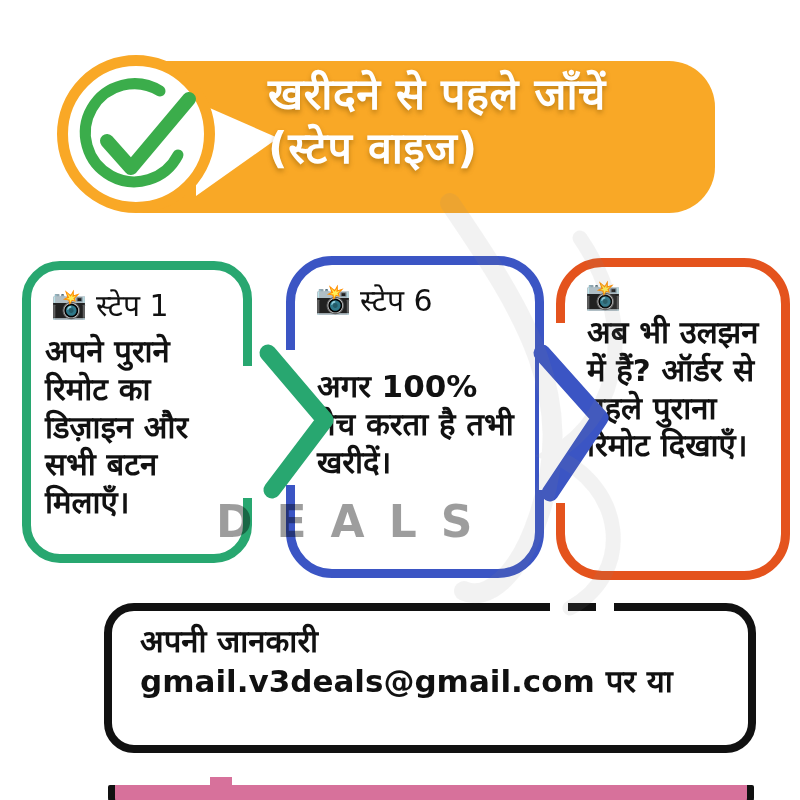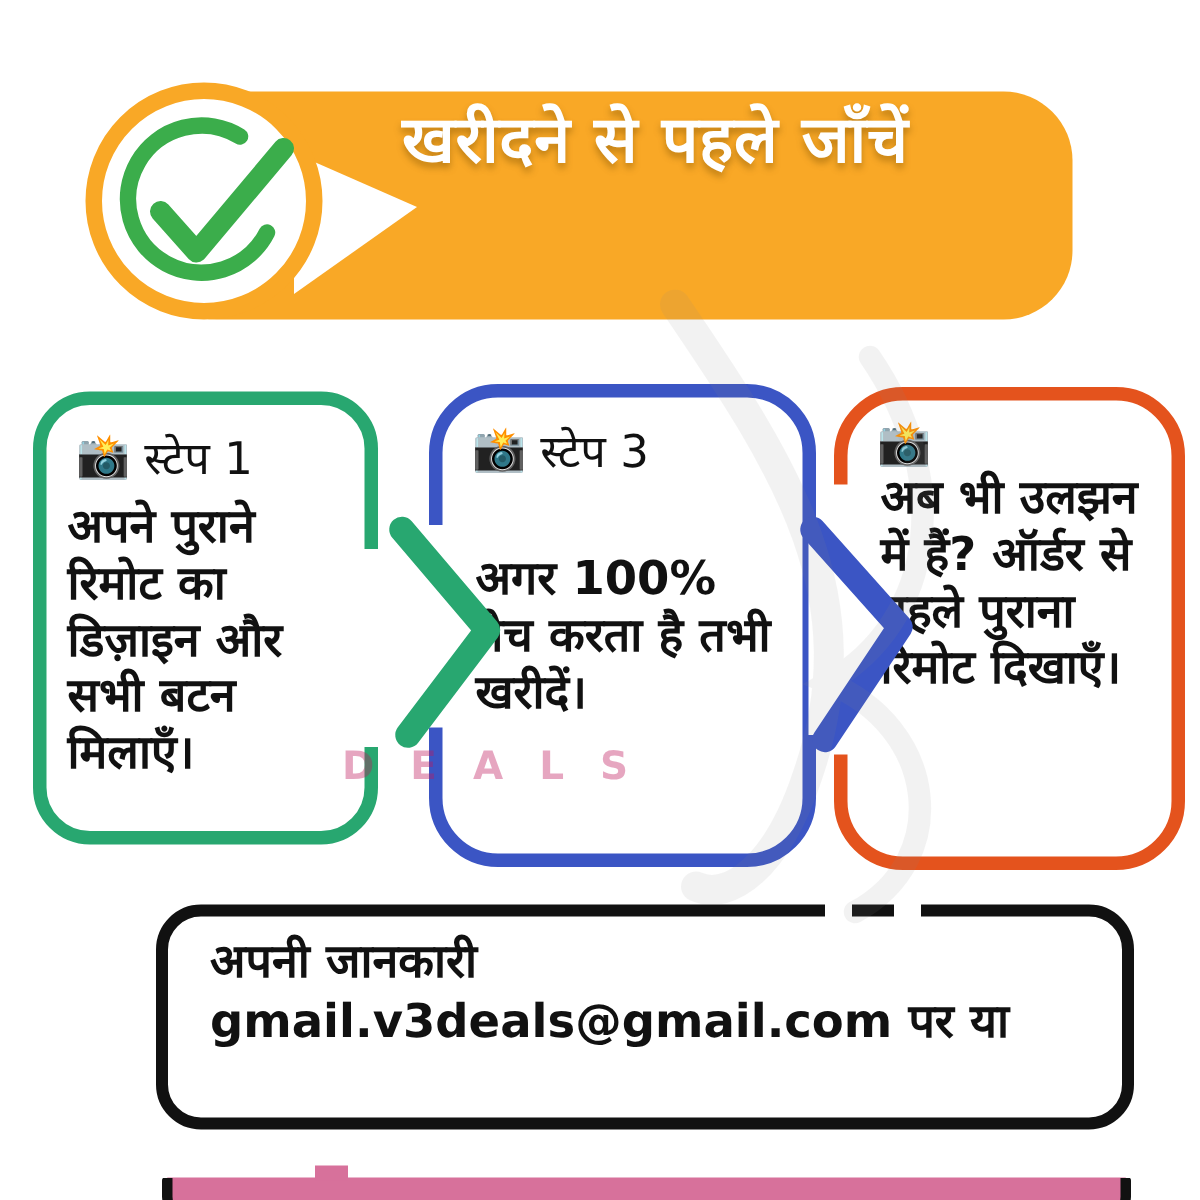--- a/index.html
+++ b/index.html
@@ -43,54 +43,55 @@
     border:8px solid #111;border-radius:30px;box-sizing:border-box;z-index:10;padding:10px 0 0 28px;}
   .contact-line{font-size:31px;font-weight:600;line-height:1.3;white-space:nowrap;}
   .dash-gap{position:absolute;background:#fff;z-index:11;}
   .dash-gap-1{left:550px;top:571px;width:18px;height:14px;}
   .dash-gap-2{left:596px;top:571px;width:18px;height:14px;}
   .bottom-gap{position:absolute;left:210px;top:749px;width:22px;height:10px;z-index:12;}
   .footer-bar{position:absolute;left:108px;top:757px;width:646px;height:39px;
     border:7px solid #111;border-top:none;border-radius:2px 2px 26px 26px;box-sizing:border-box;z-index:8;}
   
   .watermark{position:absolute;left:0;top:0;width:800px;height:800px;z-index:50;pointer-events:none;}
-  .wm-deals{position:absolute;left:228px;top:468px;font-size:26px;font-weight:700;
-    letter-spacing:24px;color:#be185d;opacity:0.38;}
+  .wm-deals{position:absolute;left:216px;top:468px;font-size:44px;font-weight:700;
+    letter-spacing:24px;color:#000000;opacity:0.38;}
   .wm-logo{position:absolute;left:420px;top:165px;opacity:0.10;}
 </style>
 </head>
 <body>
 
 <div class="canvas">
 
   <div class="banner" style="background: rgb(249, 168, 38);"></div>
   <div class="badge-tail"></div>
   <div class="badge">
     <div class="badge-circle"></div>
     <svg width="142" height="142" viewBox="0 0 142 142">
       <path d="M 95 28 A 49 49 0 1 0 113 92" fill="none" stroke-width="11" stroke-linecap="round" stroke="#3BAD4B"></path>
       <path d="M 42 78 L 66 105 L 124 36" fill="none" stroke-width="14" stroke-linecap="round" stroke-linejoin="round" stroke="#3BAD4B"></path>
     </svg>
   </div>
   <div class="banner-title">
     <div>खरीदने से पहले जाँचें</div>
+    <div>(स्टेप वाइज)</div>
   </div>
 
   <div class="step step-1" style="border-color: rgb(40, 167, 112);">
     <div class="step-head">
       <span class="step-icon">📸</span>
       <span class="step-label">स्टेप 1</span>
     </div>
     <div class="step-body">अपने पुराने रिमोट का डिज़ाइन और सभी बटन मिलाएँ।</div>
   </div>
 
   <div class="step step-2" style="border-color: rgb(59, 85, 196);">
     <div class="step-head">
       <span class="step-icon">📸</span>
-      <span class="step-label">स्टेप 3</span>
+      <span class="step-label">स्टेप 6</span>
     </div>
     <div class="step-body">अगर 100% मैच करता है तभी खरीदें।</div>
   </div>
 
   <div class="step step-3" style="border-color: rgb(228, 83, 29);">
     <div class="step-head">
       <span class="step-icon">📸</span>
     </div>
     <div class="step-body">अब भी उलझन में हैं? ऑर्डर से पहले पुराना रिमोट दिखाएँ।</div>
   </div>

